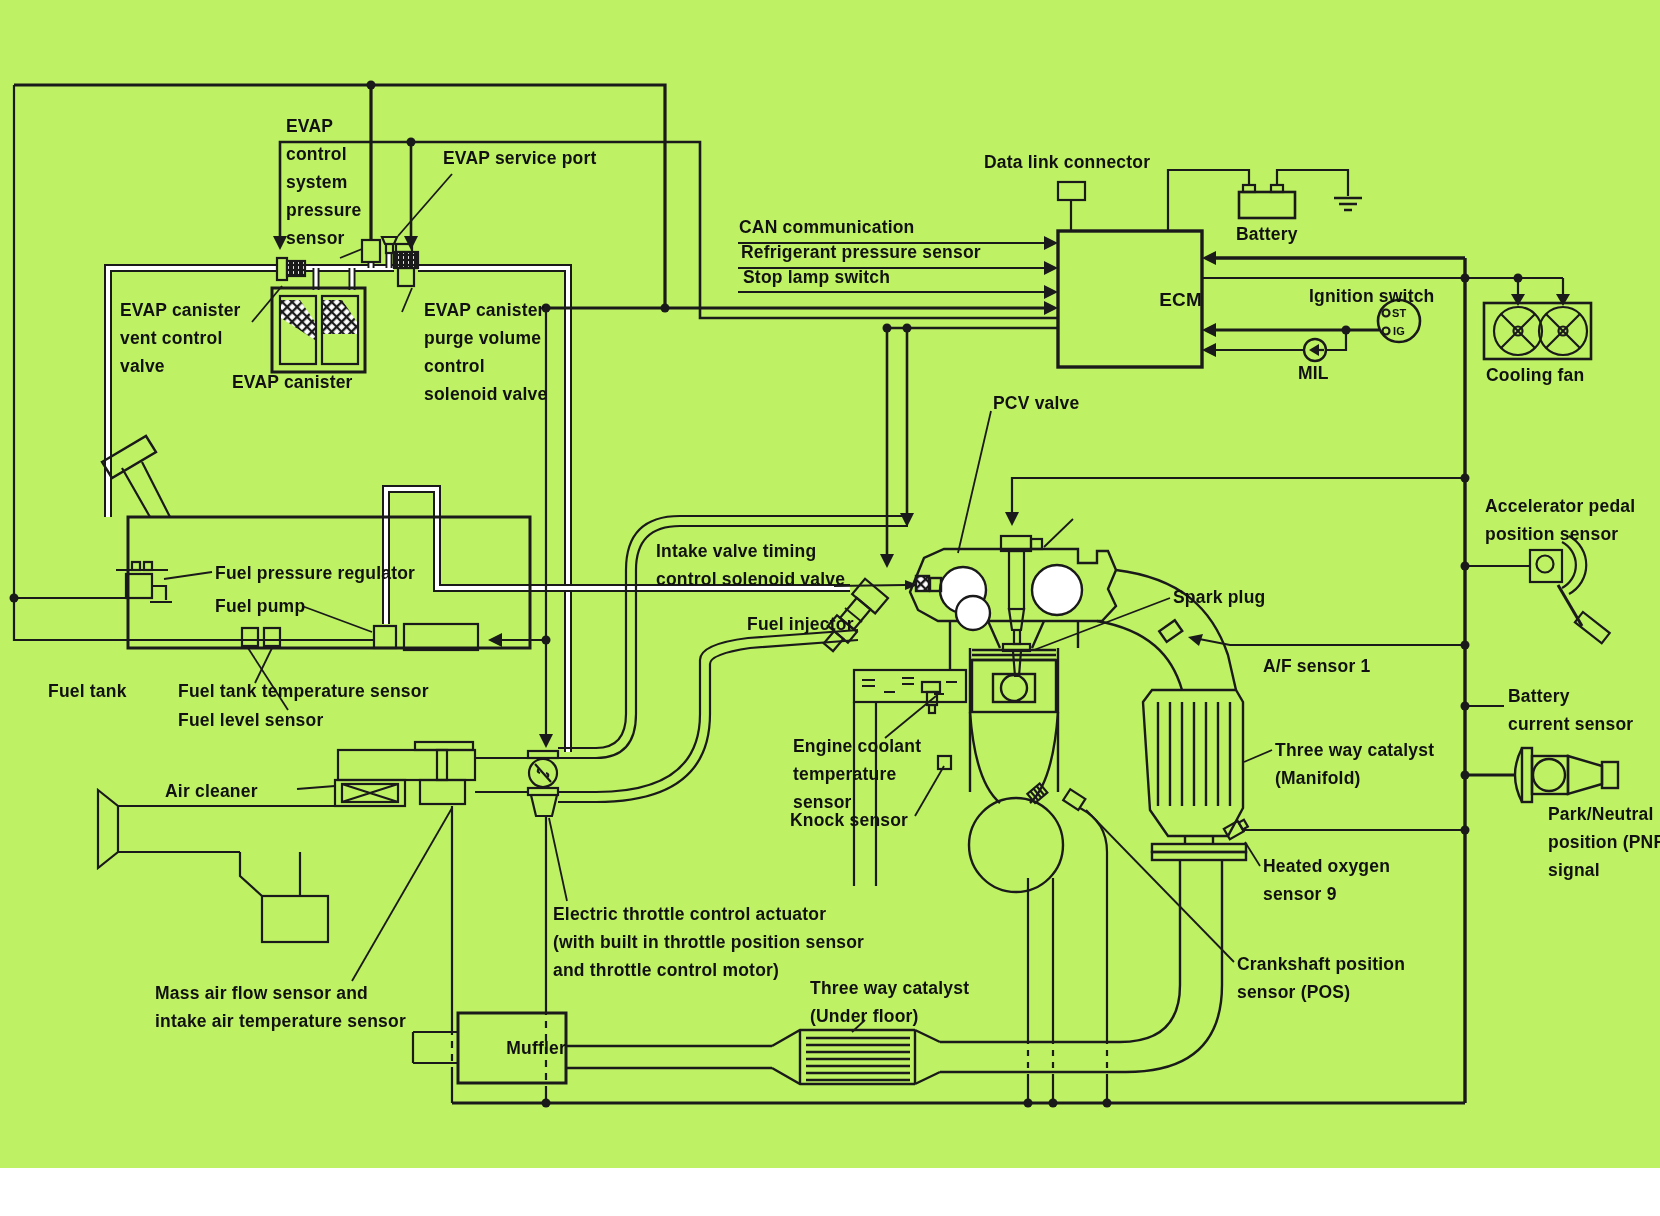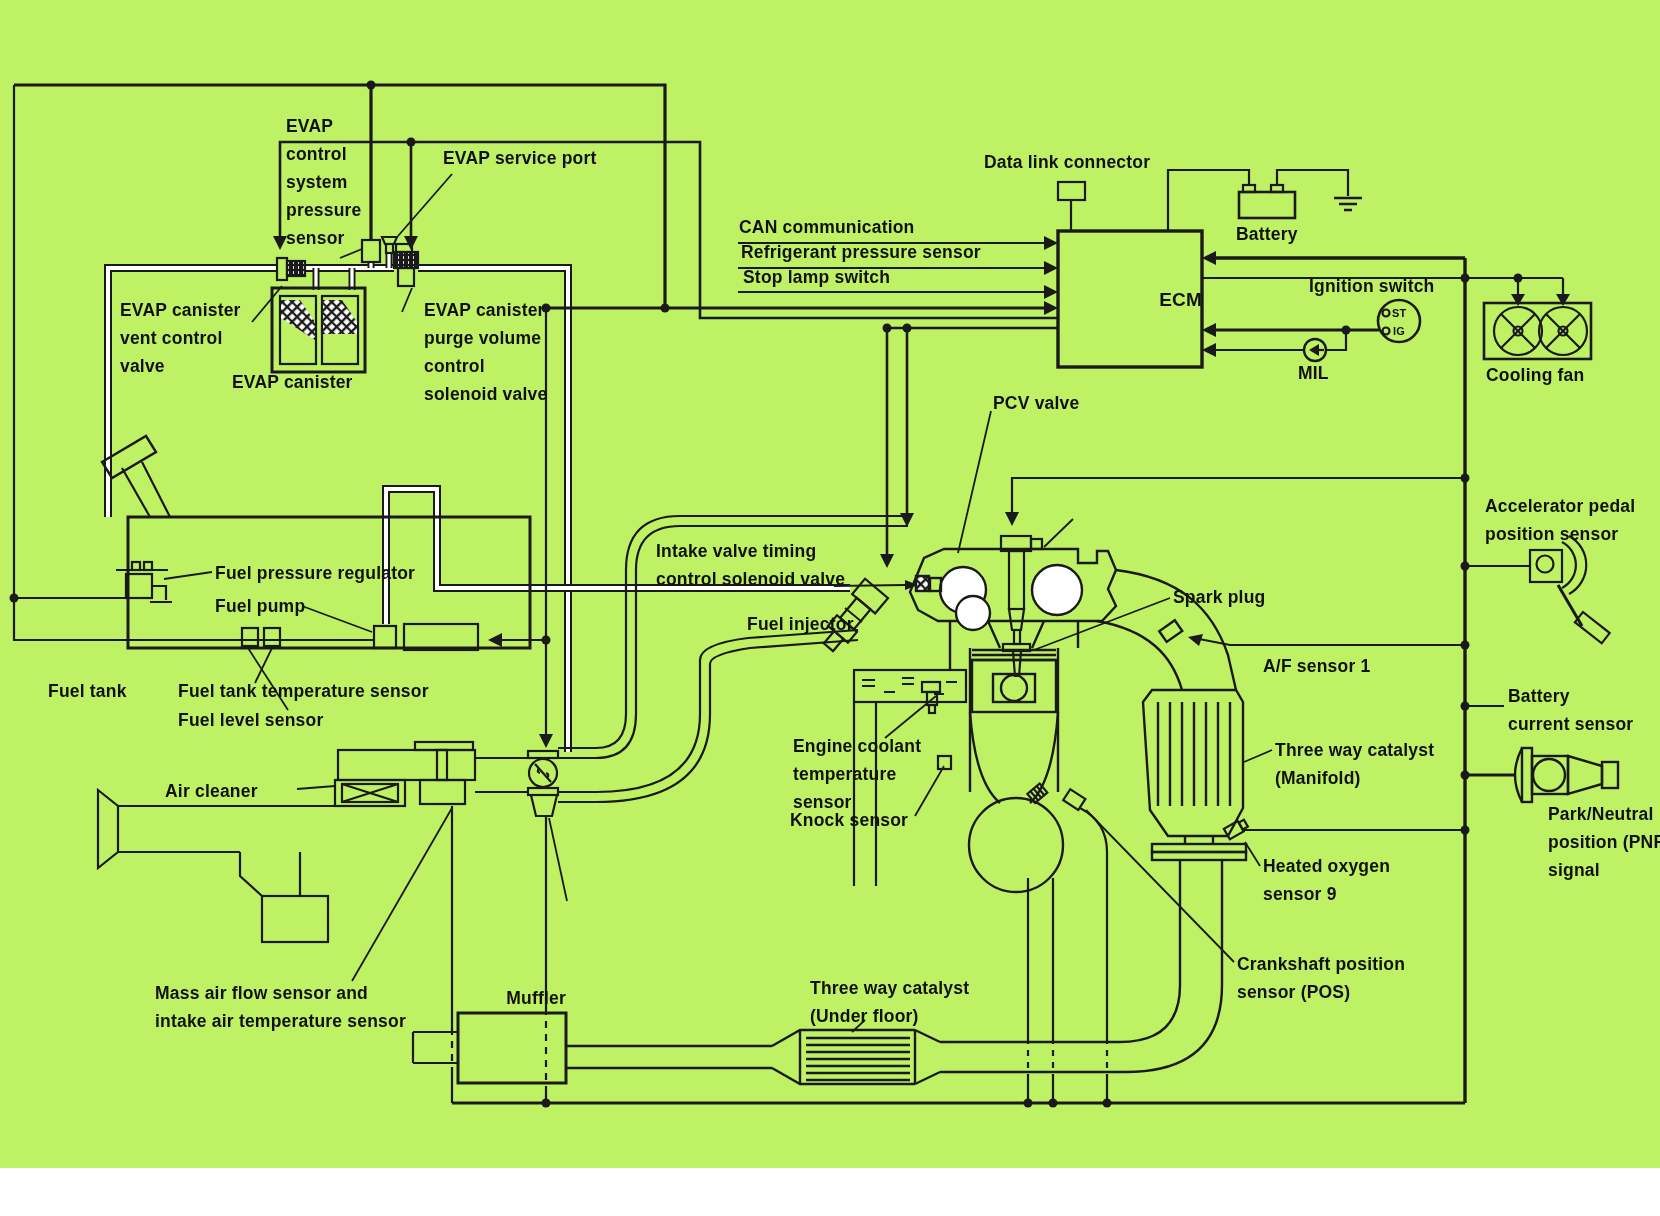--- a/index.html
+++ b/index.html
@@ -391,21 +391,21 @@
   <div class="lbl" style="left:424px;top:296px">EVAP canister
 purge volume
 control
 solenoid valve</div>
   <div class="lbl" style="left:984px;top:148px">Data link connector</div>
   <div class="lbl" style="left:1236px;top:220px">Battery</div>
   <div class="lbl" style="left:739px;top:213px">CAN communication</div>
   <div class="lbl" style="left:741px;top:238px">Refrigerant pressure sensor</div>
   <div class="lbl" style="left:743px;top:263px">Stop lamp switch</div>
   <div class="lbl center" style="left:1058px;top:286px;width:144px;font-size:19px">ECM</div>
-  <div class="lbl" style="left:1309px;top:272px">Ignition switch</div>
+  <div class="lbl" style="left:1309px;top:282px">Ignition switch</div>
   <div class="lbl small" style="left:1392px;top:308px">ST</div>
   <div class="lbl small" style="left:1393px;top:326px">IG</div>
   <div class="lbl" style="left:1298px;top:359px">MIL</div>
   <div class="lbl" style="left:1486px;top:361px">Cooling fan</div>
   <div class="lbl" style="left:993px;top:389px">PCV valve</div>
   <div class="lbl" style="left:656px;top:537px">Intake valve timing
 control solenoid valve</div>
   <div class="lbl" style="left:747px;top:610px">Fuel injector</div>
   <div class="lbl" style="left:1173px;top:583px">Spark plug</div>
   <div class="lbl" style="left:1263px;top:652px">A/F sensor 1</div>
@@ -423,20 +423,23 @@
   <div class="lbl" style="left:793px;top:732px">Engine coolant
 temperature
 sensor</div>
   <div class="lbl" style="left:790px;top:806px">Knock sensor</div>
   <div class="lbl" style="left:1548px;top:800px">Park/Neutral
 position (PNP)
 signal</div>
   <div class="lbl" style="left:1263px;top:852px">Heated oxygen
 sensor 9</div>
   <div class="lbl" style="left:165px;top:777px">Air cleaner</div>
+  <div class="lbl" style="left:553px;top:900px">Electric throttle control actuator
+(with built in throttle position sensor
+and throttle control motor)</div>
   <div class="lbl" style="left:1237px;top:950px">Crankshaft position
 sensor (POS)</div>
   <div class="lbl" style="left:155px;top:979px">Mass air flow sensor and
 intake air temperature sensor</div>
   <div class="lbl" style="left:810px;top:974px">Three way catalyst
 (Under floor)</div>
-  <div class="lbl center" style="left:458px;top:984px;width:108px">Muffler</div>
+  <div class="lbl center" style="left:458px;top:1034px;width:108px">Muffler</div>
 </div>
 
 </body></html>

